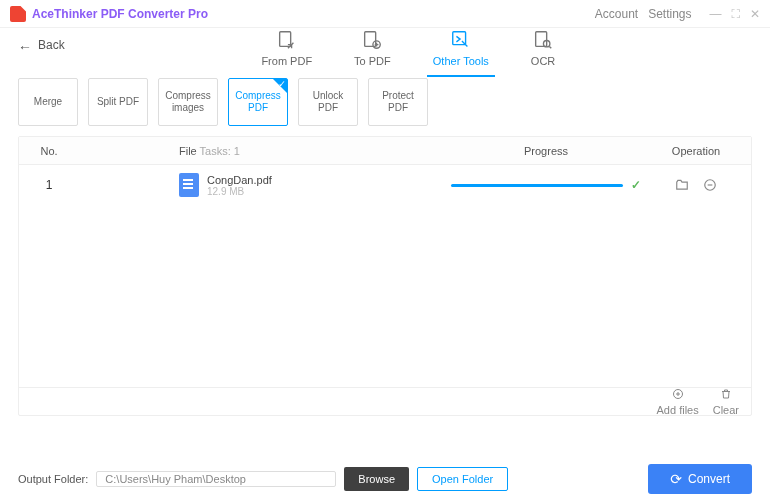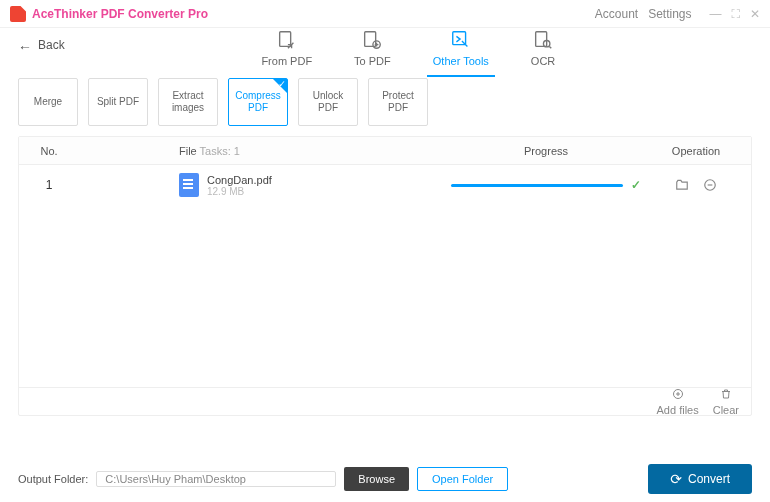--- a/index.html
+++ b/index.html
@@ -1,20 +1,20 @@
 <!DOCTYPE html>
 <html><head>
 <meta charset="utf-8">
 <style>
 * { box-sizing: border-box; margin: 0; padding: 0; font-family: -apple-system, "Segoe UI", Arial, sans-serif; }
 body { width: 770px; height: 502px; background: #fff; overflow: hidden; font-size: 12px; color: #333; }
 .titlebar { height: 28px; display: flex; align-items: center; padding: 0 10px; border-bottom: 1px solid #f0f0f0; }
 .logo { width: 16px; height: 16px; background: #e43; border-radius: 2px; position: relative; margin-right: 6px; }
 .logo::after { content: ""; position: absolute; right: 0; top: 0; width: 6px; height: 6px; background: #fff; clip-path: polygon(100% 0, 100% 100%, 0 0); }
-.title { font-weight: 600; font-size: 12px; color: #ec4899; }
+.title { font-weight: 600; font-size: 12px; color: #8b5cf6; }
 .titlebar-right { margin-left: auto; display: flex; align-items: center; gap: 10px; color: #888; }
 .titlebar-right span { cursor: default; }
 .win-ctrl { display: flex; gap: 10px; color: #bbb; margin-left: 8px; }
 .subbar { height: 34px; display: flex; align-items: center; padding: 0 18px; }
 .back { display: flex; align-items: center; gap: 6px; color: #555; font-size: 12px; cursor: pointer; }
 .back::before { content: "←"; font-size: 14px; }
 .tabs { flex: 1; display: flex; justify-content: center; gap: 30px; position: relative; top: 6px; }
 .tab { display: flex; flex-direction: column; align-items: center; gap: 4px; padding: 4px 6px 8px; cursor: pointer; color: #666; font-size: 11px; }
 .tab.active { color: #009dff; border-bottom: 2px solid #009dff; }
 .tab svg { width: 22px; height: 22px; }
@@ -41,21 +41,21 @@
 .check { color: #5cb85c; font-weight: bold; }
 .op-cell { width: 110px; display: flex; justify-content: center; gap: 14px; color: #888; }
 .op-cell span { cursor: pointer; display: inline-flex; }
 .listfoot { height: 28px; display: flex; align-items: center; justify-content: flex-end; gap: 14px; padding: 0 12px; color: #888; font-size: 11px; border-top: 1px solid #eee; }
 .listfoot span { cursor: pointer; display: flex; align-items: center; gap: 4px; flex-direction: column; }
 .bottombar { position: absolute; bottom: 0; left: 0; right: 0; height: 46px; display: flex; align-items: center; padding: 0 18px; gap: 8px; }
 .outlabel { font-size: 11px; color: #555; }
 .outpath { width: 240px; height: 16px; border: 1px solid #ddd; border-radius: 2px; padding: 0 8px; font-size: 11px; color: #888; background: #fff; }
 .btn { height: 24px; padding: 0 14px; border: none; border-radius: 2px; background: #404040; color: #fff; font-size: 11px; cursor: pointer; }
 .btn.outline { background: #fff; color: #009dff; border: 1px solid #009dff; }
-.convert { margin-left: auto; height: 30px; padding: 0 22px; background: #0369a1; color: #fff; border: none; border-radius: 3px; font-size: 12px; cursor: pointer; display: flex; align-items: center; gap: 6px; }
+.convert { margin-left: auto; height: 30px; padding: 0 22px; background: #3b82f6; color: #fff; border: none; border-radius: 3px; font-size: 12px; cursor: pointer; display: flex; align-items: center; gap: 6px; }
 .convert::before { content: "⟳"; font-size: 14px; }
 </style>
 </head>
 <body>
 
 <div class="titlebar">
   <div class="logo"></div>
   <div class="title">AceThinker PDF Converter Pro</div>
   <div class="titlebar-right">
     <span>Account</span>
@@ -109,21 +109,21 @@
 </div>
 
 <div class="tools">
   <div class="tool">
       <span>Merge</span>
     </div>
   <div class="tool">
       <span>Split PDF</span>
     </div>
   <div class="tool">
-      <span>Extract images</span>
+      <span>Compress images</span>
     </div>
   <div class="tool active">
       <span>Compress PDF</span>
     </div>
   <div class="tool">
       <span>Unlock PDF</span>
     </div>
   <div class="tool">
       <span>Protect PDF</span>
     </div>

